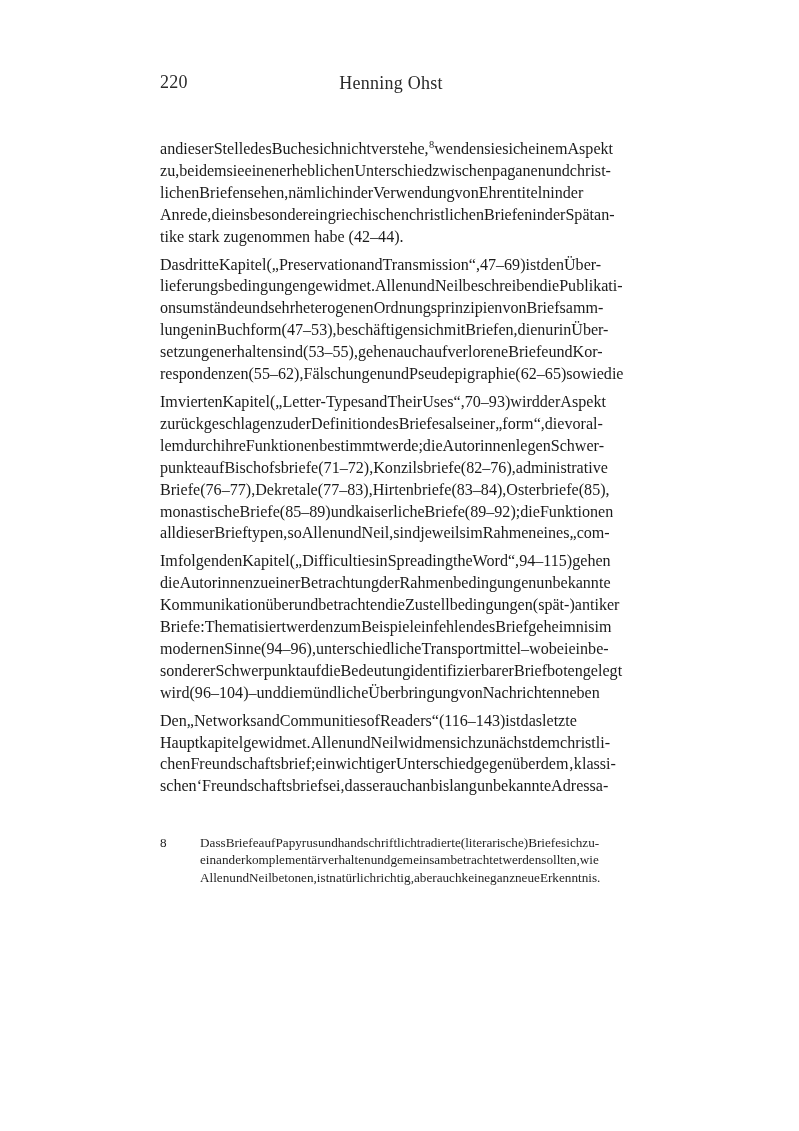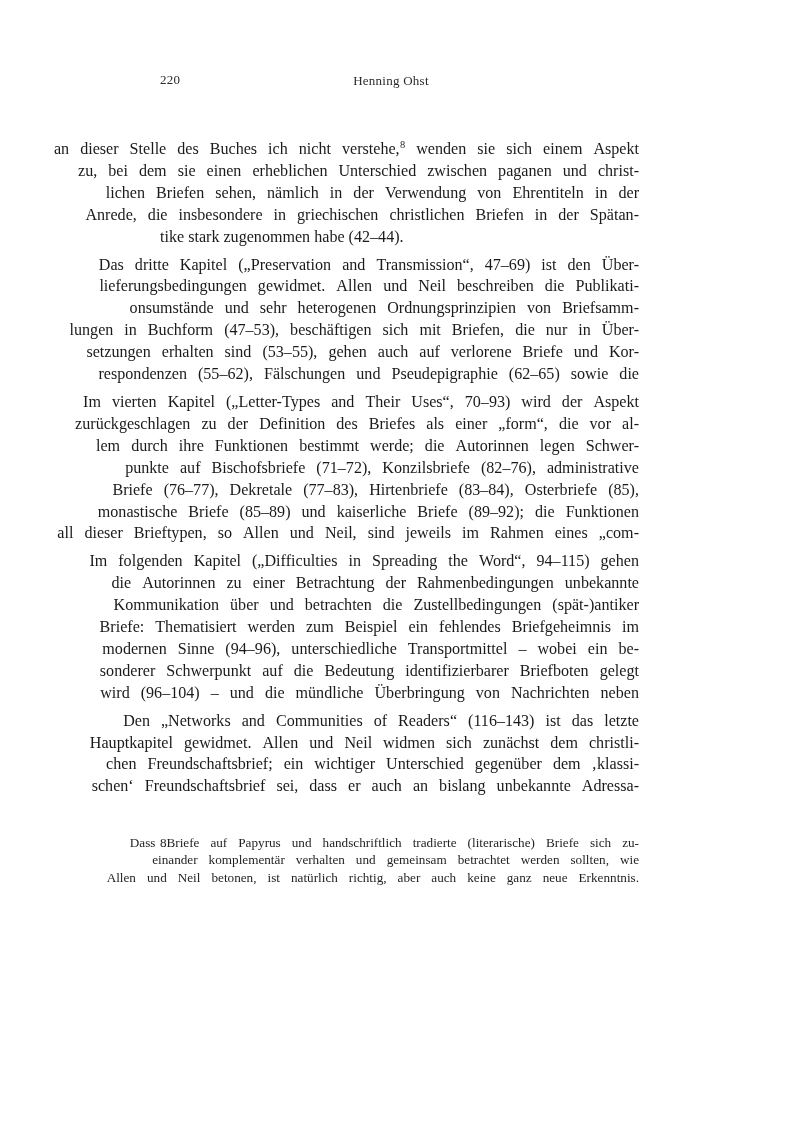--- a/index.html
+++ b/index.html
@@ -27,31 +27,31 @@
     position: absolute;
     left: 160px;
     top: 72px;
     width: 479px;
     height: 18px;
   }
   .folio {
     position: absolute;
     left: 0;
     top: 0;
-    font-size: 13px;
+    font-size: 18px;
     letter-spacing: 0.2px;
     color: #2a2a2a;
   }
   .head-title {
     position: absolute;
     left: 0;
     right: 17px;
     top: 1px;
     text-align: center;
-    font-size: 13px;
+    font-size: 18px;
     letter-spacing: 0.25px;
     color: #2a2a2a;
   }
 
   
   .textblock {
     position: absolute;
     left: 160px;
     top: 138px;
     width: 479px;
@@ -66,23 +66,22 @@
   .para:last-child { margin-bottom: 0; }
 
   
   .ln {
     display: block;
     white-space: nowrap;
   }
   
   .ln.j {
     display: flex;
-    justify-content: flex-end;
+    justify-content: flex-start;
     white-space: normal;
-    gap: 11px;
   }
   .ln.j > span { white-space: pre; }
 
   sup.fnref {
     font-size: 10.4px;
     vertical-align: super;
     line-height: 0;
     padding-left: 0.4px;
   }
 

